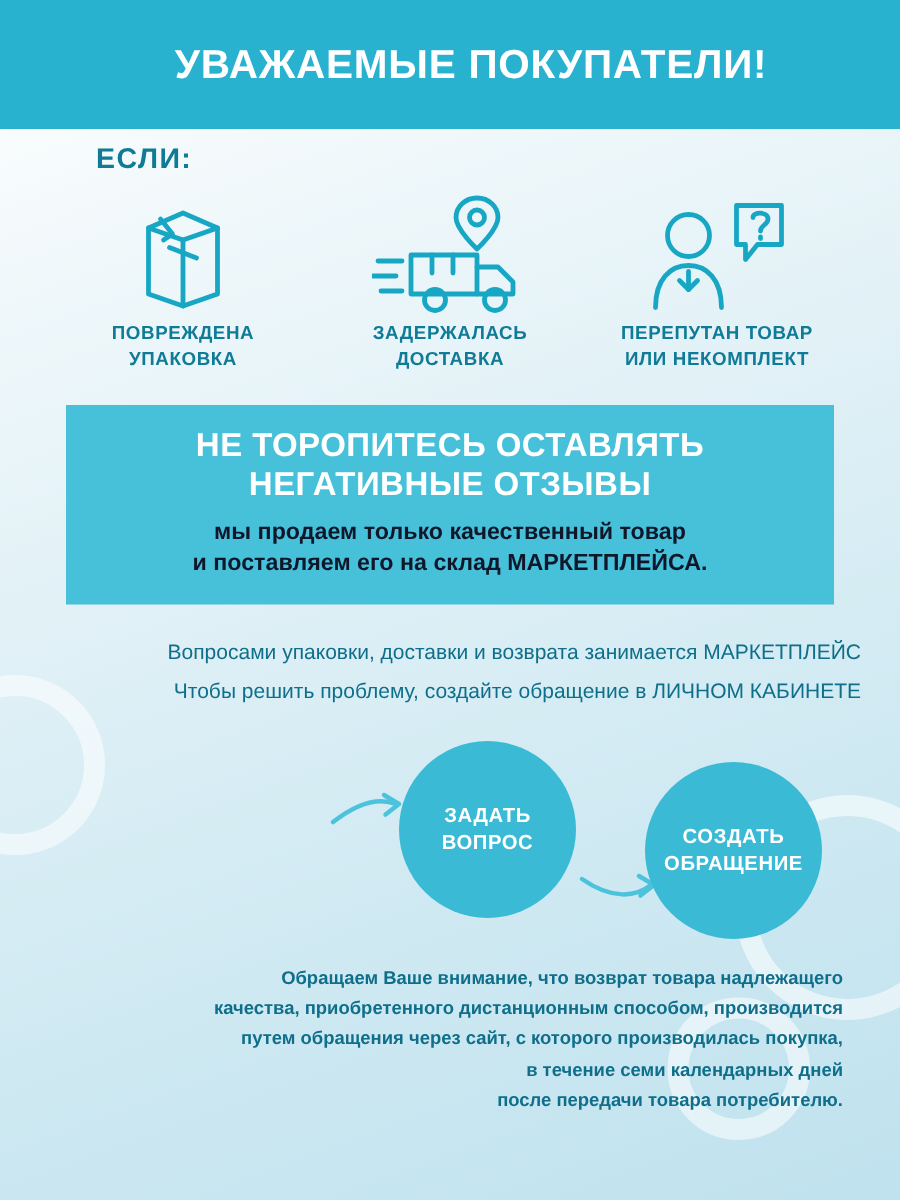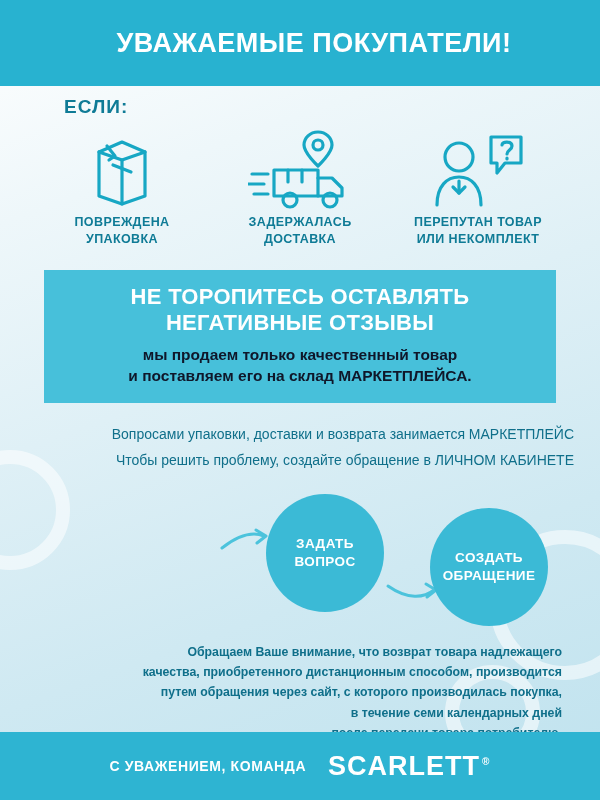--- a/index.html
+++ b/index.html
@@ -294,20 +294,14 @@
     </div>
 
     <div class="disclaimer">Обращаем Ваше внимание, что возврат товара надлежащего
 качества, приобретенного дистанционным способом,  производится
 путем обращения через сайт, с которого производилась покупка,
 в течение семи календарных дней
 после передачи товара потребителю.</div>
 
   </div>
 
-  <div class="footer">
-    <div class="footer-text">С УВАЖЕНИЕМ, КОМАНДА</div>
-    <div class="brand">
-      <span>SCARLETT</span><sup>®</sup>
-    </div>
-  </div>
 
 </div>
 
 </body></html>

